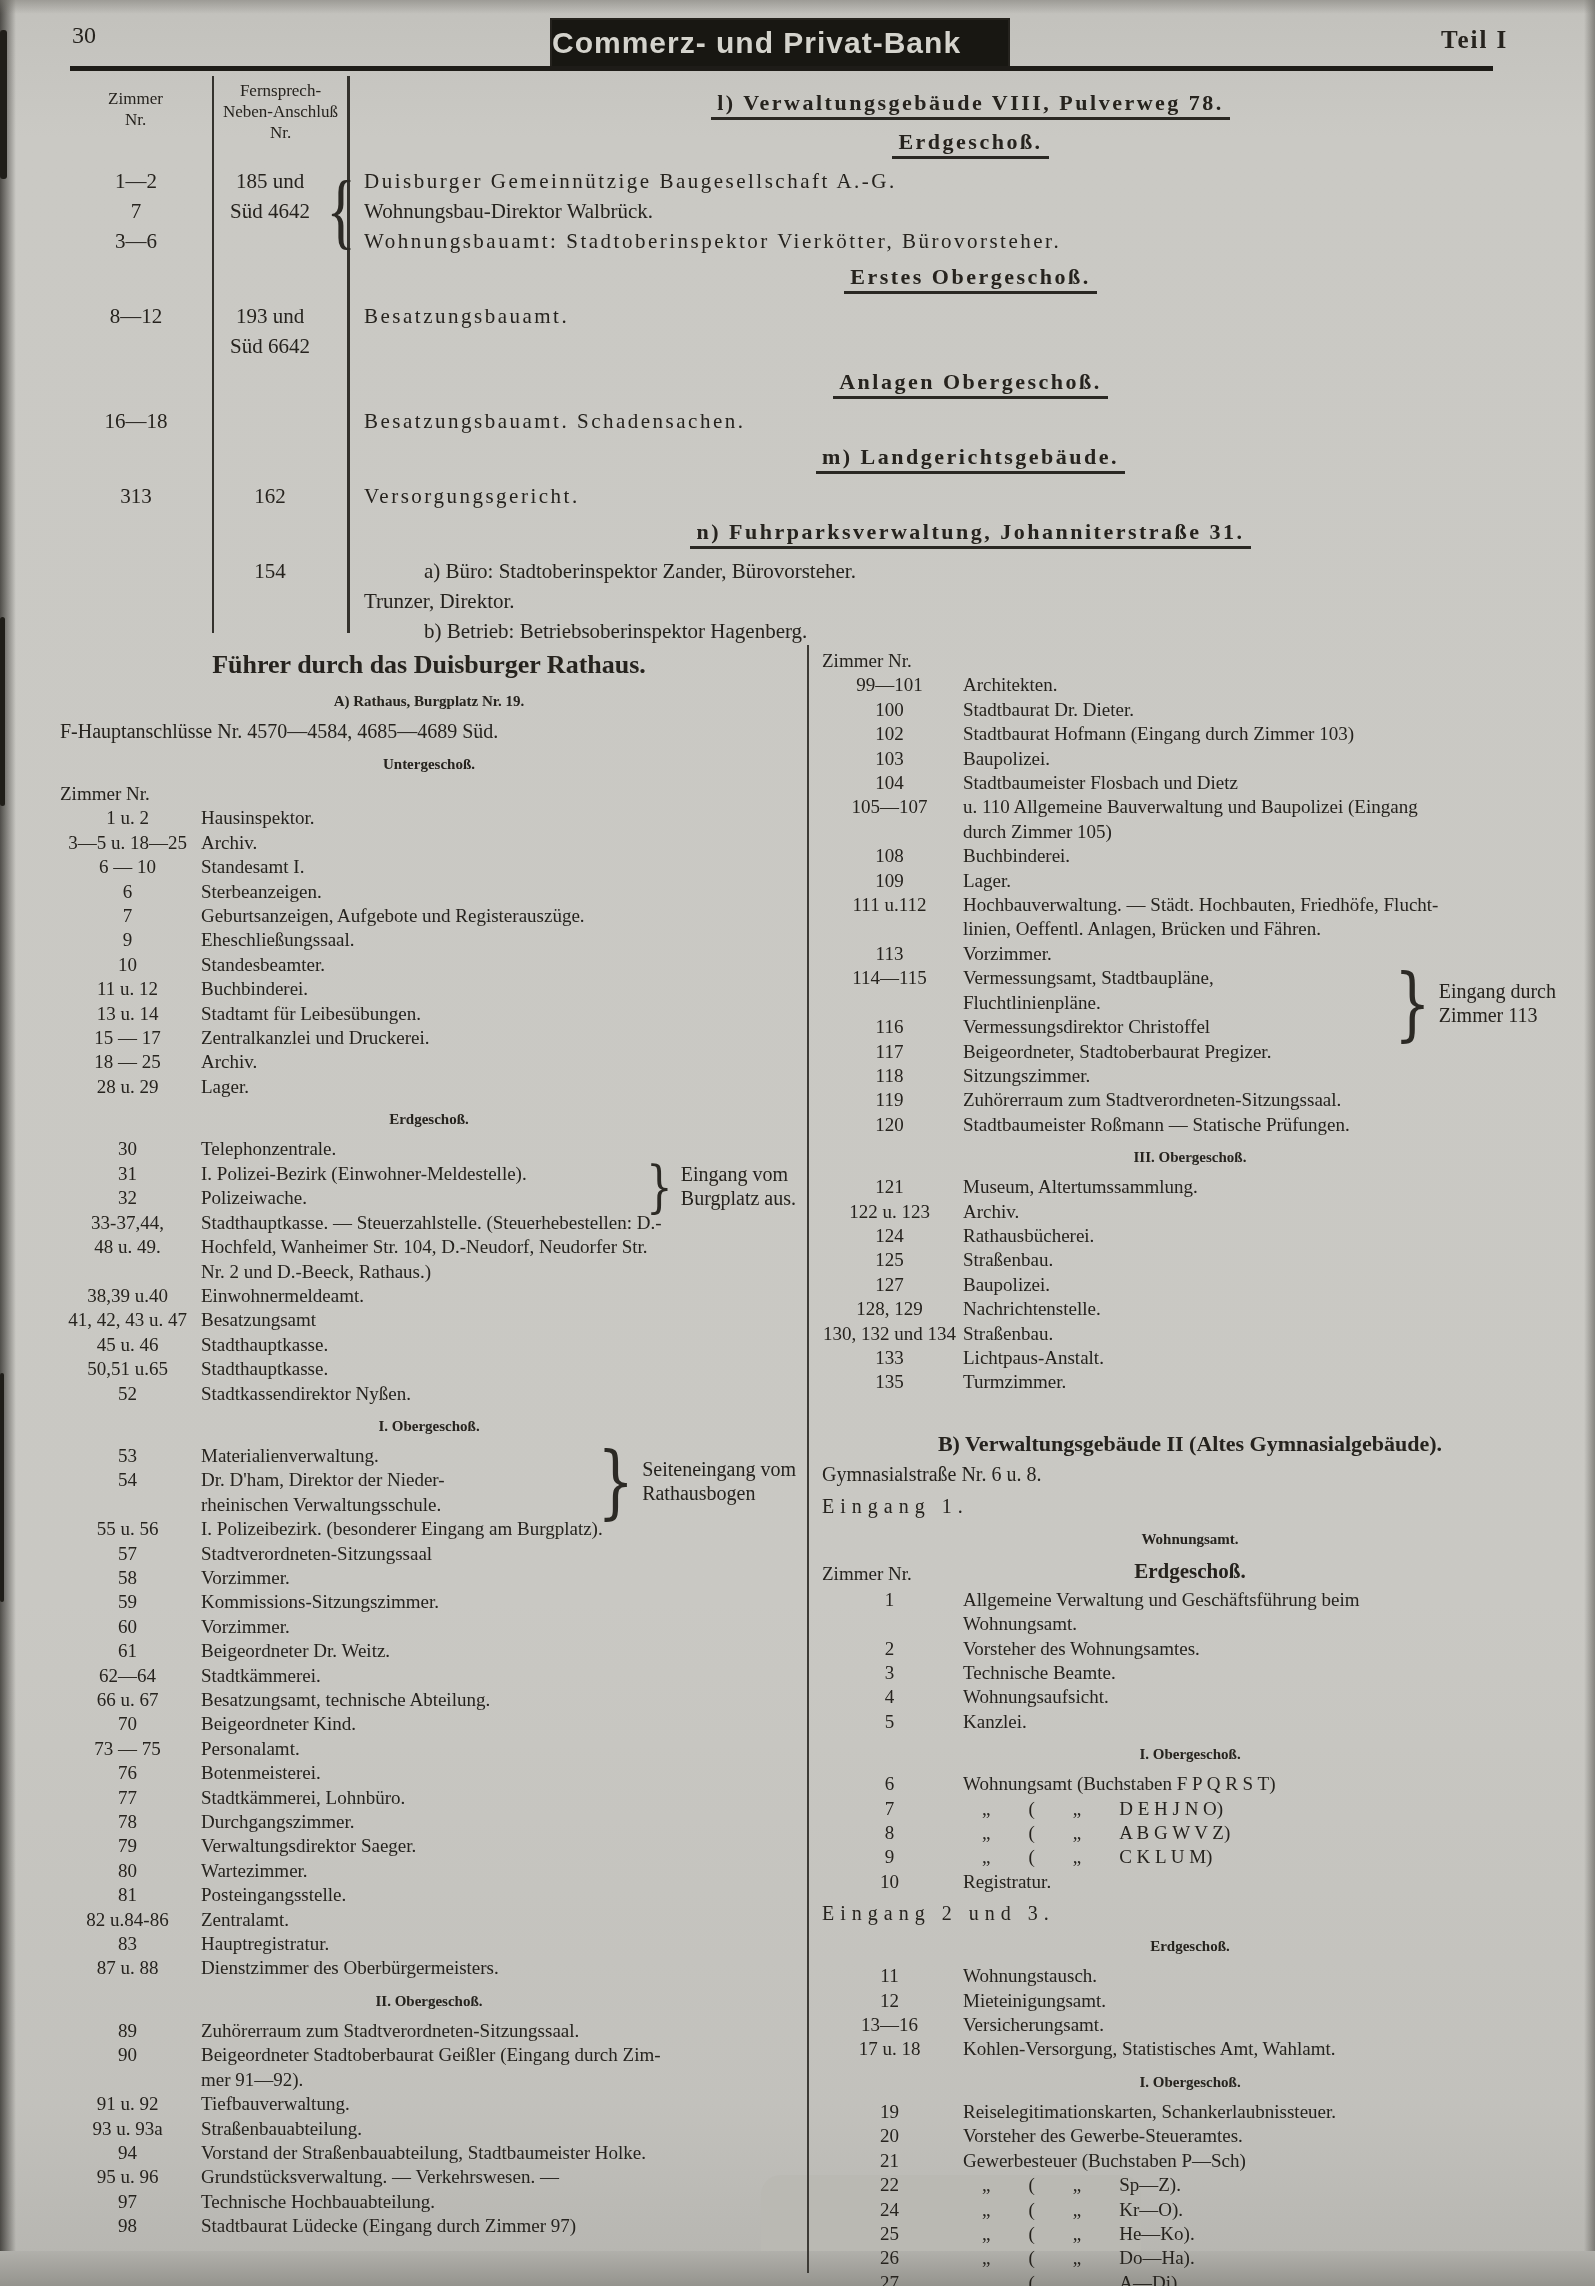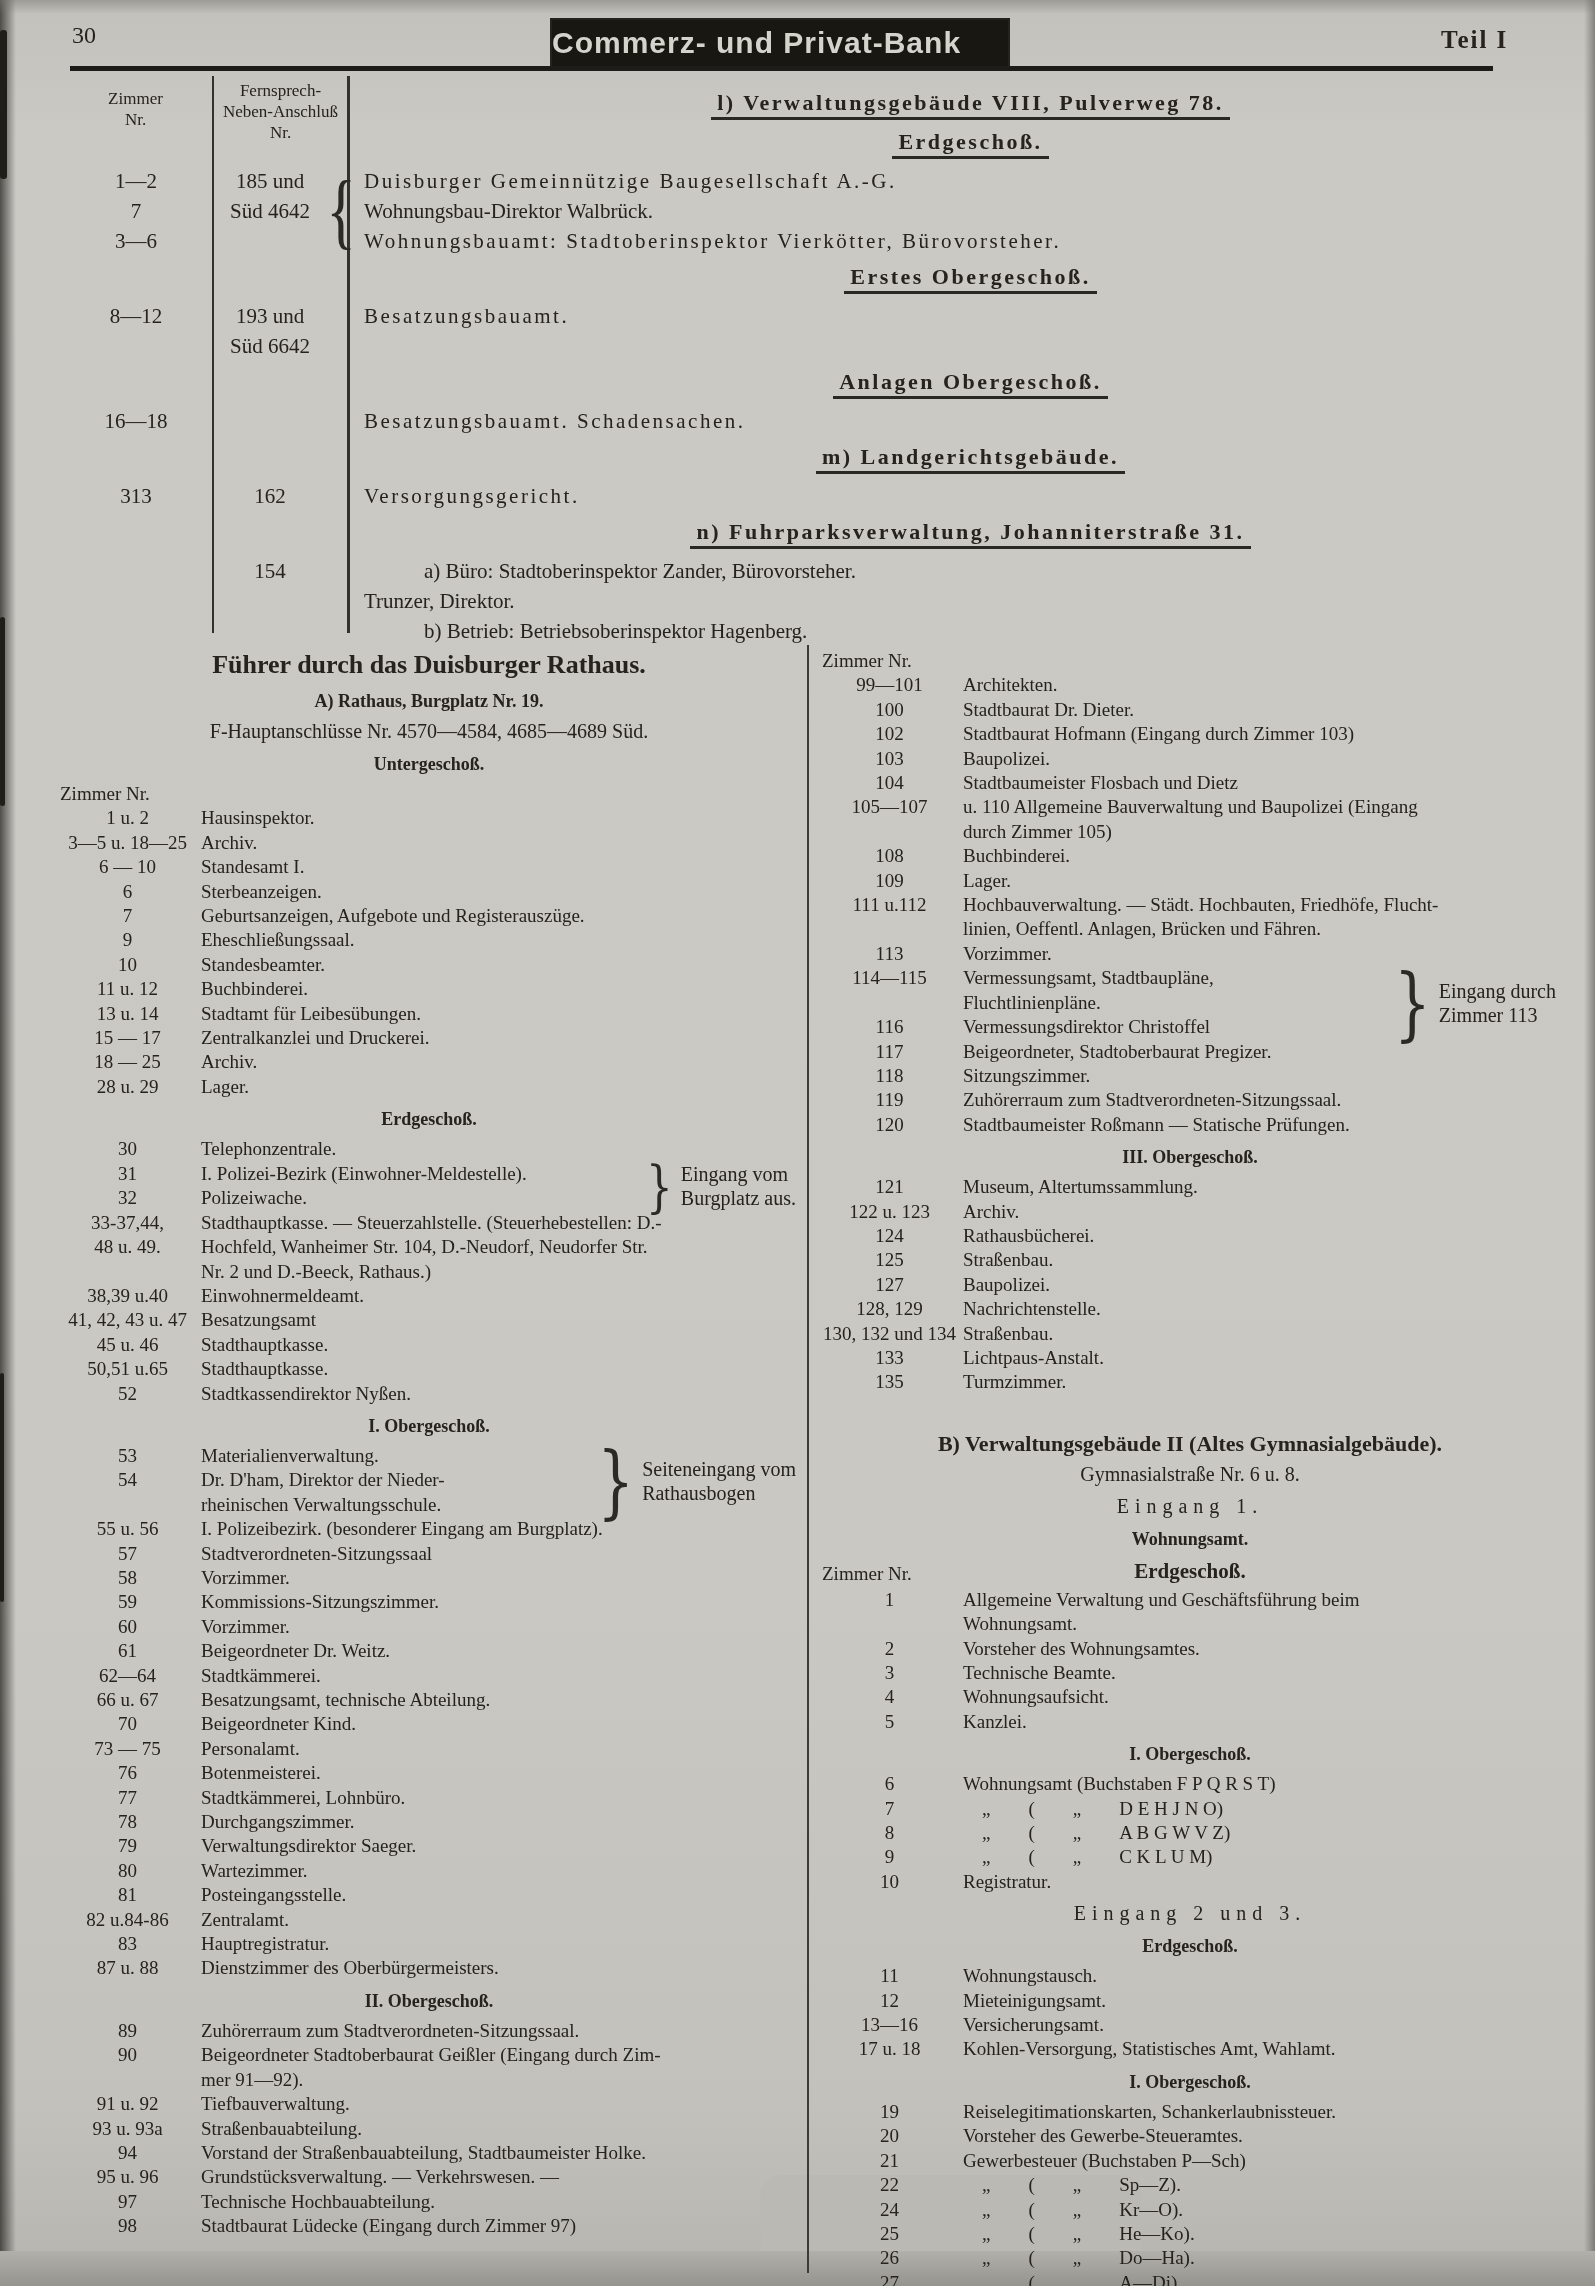--- a/index.html
+++ b/index.html
@@ -33,23 +33,23 @@
   .t-brace{width:26px;flex:none;display:flex;align-items:center;justify-content:center;
     font-size:62px;transform:scaleY(1.35);color:#2c2a25;}
   .t-line.sp{letter-spacing:2.5px;}
   .t-line.ind{padding-left:60px;}
   
   .col-divider{position:absolute;left:807px;top:645px;width:2px;height:1628px;background:#3d3b36;}
   .guide-col{position:absolute;top:649px;}
   .gl{left:60px;width:738px;}
   .gr{left:822px;width:736px;}
   .guide-title{text-align:center;font-weight:bold;font-size:26px;line-height:32px;margin-bottom:6px;}
-  .c-head{text-align:center;font-weight:bold;font-size:18px;line-height:26px;margin:7px 0 5px;}
+  .c-head{text-align:center;font-weight:bold;font-size:15px;line-height:26px;margin:7px 0 5px;}
   .c-head.hb{font-size:22px;margin-top:22px;}
-  .c-center{text-align:center;font-size:20px;line-height:25px;margin:2px 0;}
+  .c-center{text-align:left;font-size:20px;line-height:25px;margin:2px 0;}
   .c-center.csp{letter-spacing:6px;margin:7px 0 3px;}
   .c-plain{font-size:19px;line-height:24.4px;}
   .c-gap{height:14px;}
   .c-row{display:flex;font-size:19px;line-height:24.4px;}
   .c-num{flex:none;min-width:141px;text-align:center;padding-right:6px;box-sizing:border-box;white-space:pre;}
   .c-text{flex:1;white-space:pre-wrap;}
   .c-nh{position:relative;text-align:center;font-weight:bold;font-size:21px;line-height:26px;margin:6px 0 4px;}
   .c-nh-left{position:absolute;left:0;top:3px;font-weight:normal;font-size:19px;}
   .c-group{display:flex;align-items:center;}
   .c-group-rows{flex:1;}

